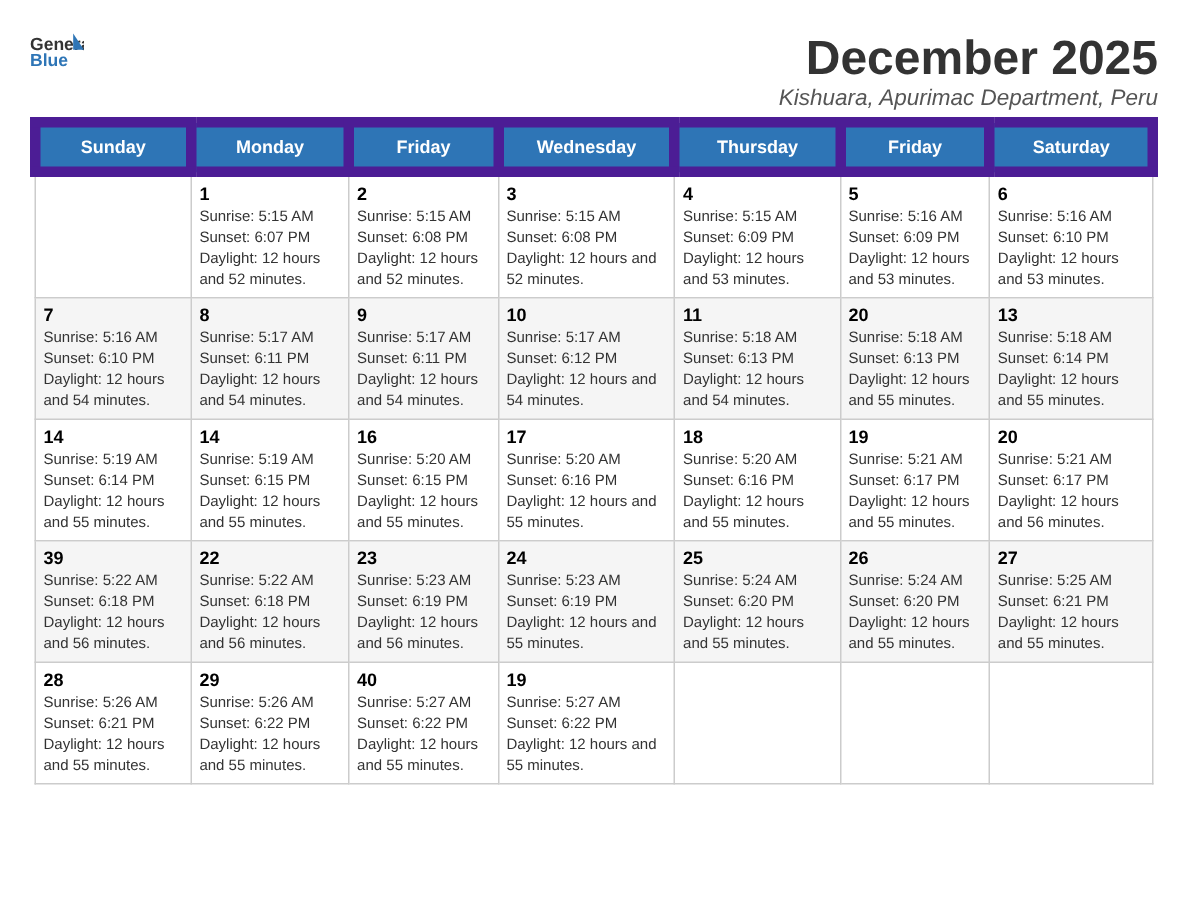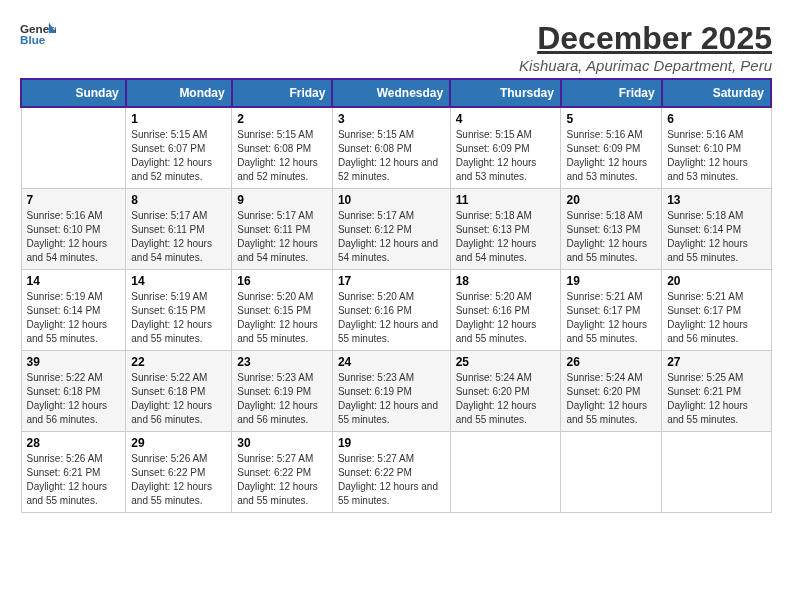--- a/index.html
+++ b/index.html
@@ -25,40 +25,39 @@
       width: 36px;
       height: 28px;
     }
     .title-block {
       text-align: right;
     }
     .main-title {
       font-size: 32px;
       font-weight: bold;
       color: #333;
-      text-decoration: underline;
     }
     .subtitle {
       font-size: 15px;
       color: #555;
       font-style: italic;
     }
     table {
       width: 100%;
       border-collapse: collapse;
       font-size: 11px;
     }
     thead tr th {
       background-color: #2e75b6;
       color: #fff;
-      text-align: right;
+      text-align: center;
       padding: 6px 6px;
       font-size: 12px;
       font-weight: bold;
-      border: 2px solid #4c1d95;
+      border: 7px solid #4c1d95;
     }
     tbody tr td {
       border: 1px solid #ccc;
       vertical-align: top;
       padding: 4px 5px;
       min-height: 70px;
       background: #fff;
     }
     tbody tr:nth-child(even) td {
       background: #f5f5f5;
@@ -228,21 +227,21 @@
       <tr>
         <td>
           <span class="day-number">28</span>
           <div class="day-detail">Sunrise: 5:26 AM<br>Sunset: 6:21 PM<br>Daylight: 12 hours and 55 minutes.</div>
         </td>
         <td>
           <span class="day-number">29</span>
           <div class="day-detail">Sunrise: 5:26 AM<br>Sunset: 6:22 PM<br>Daylight: 12 hours and 55 minutes.</div>
         </td>
         <td>
-          <span class="day-number">30</span>
+          <span class="day-number">40</span>
           <div class="day-detail">Sunrise: 5:27 AM<br>Sunset: 6:22 PM<br>Daylight: 12 hours and 55 minutes.</div>
         </td>
         <td>
           <span class="day-number">19</span>
           <div class="day-detail">Sunrise: 5:27 AM<br>Sunset: 6:22 PM<br>Daylight: 12 hours and 55 minutes.</div>
         </td>
         <td class="empty-cell"></td>
         <td class="empty-cell"></td>
         <td class="empty-cell"></td>
       </tr>

